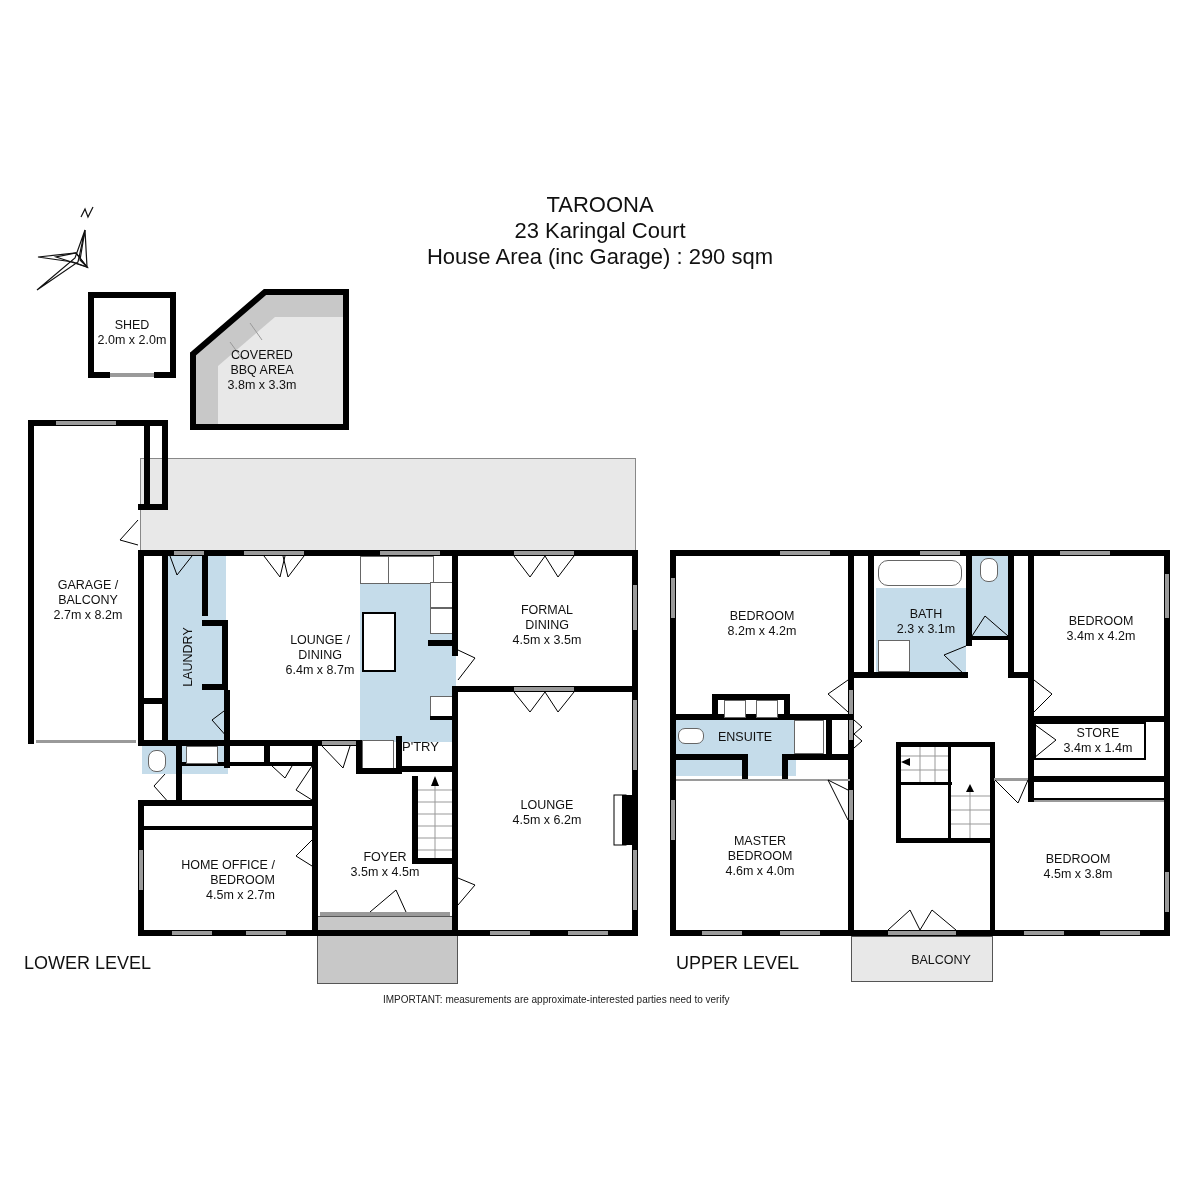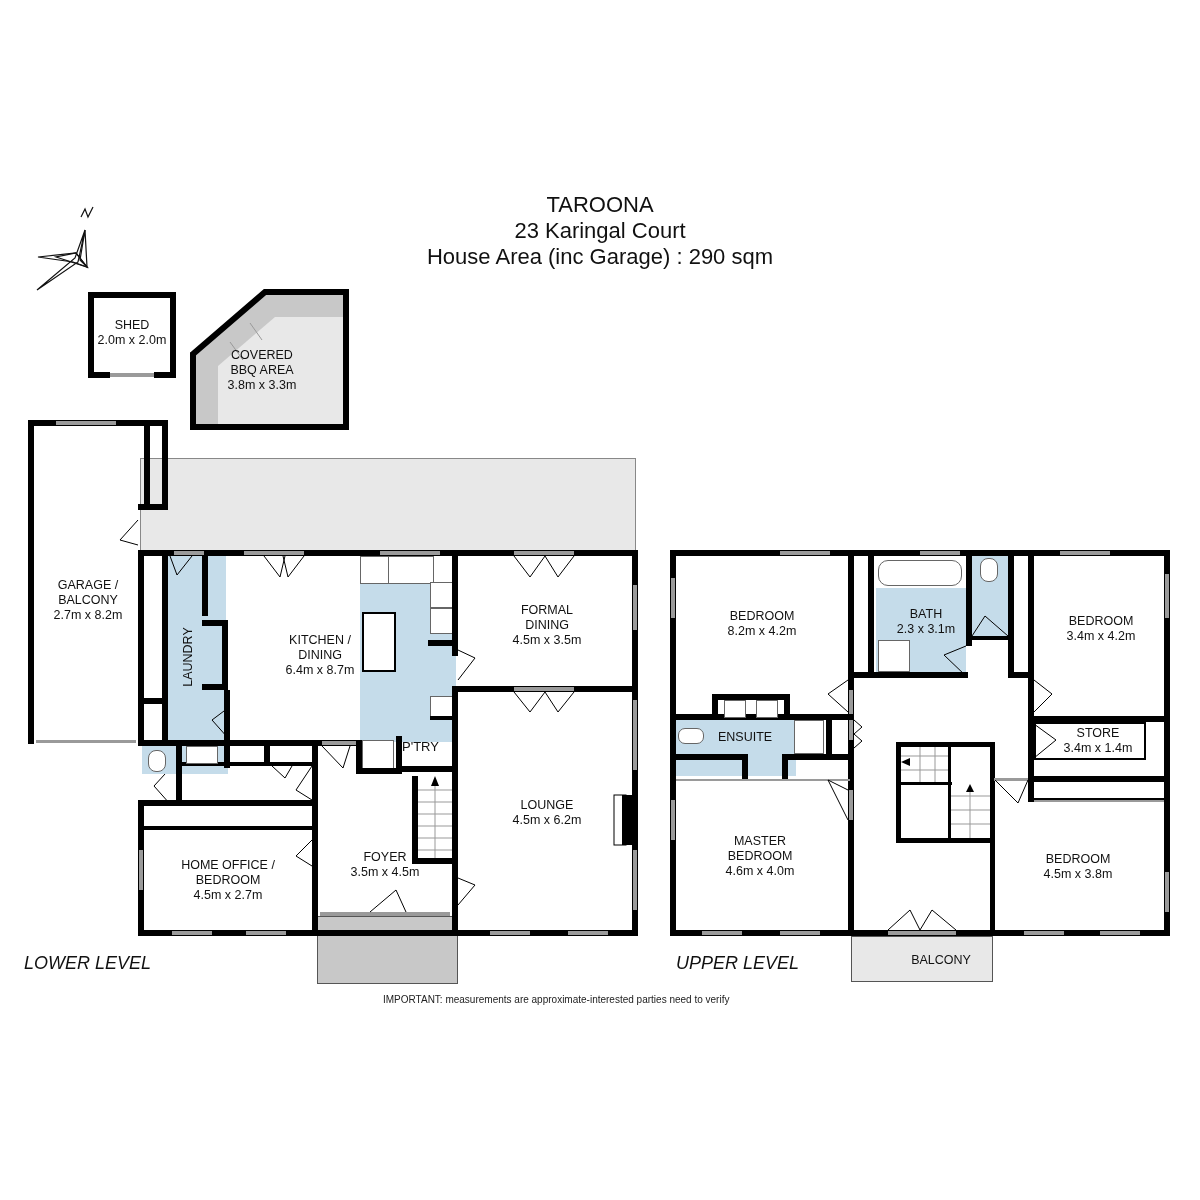--- a/index.html
+++ b/index.html
@@ -7,21 +7,21 @@
   .abs { position: absolute; }
   .title-block { position: absolute; left: 360px; top: 192px; width: 480px; text-align: center; font-size: 22px; line-height: 26px; color: #111; }
   .title-block div { white-space: nowrap; }
   .wall { position: absolute; background: #000; }
   .win { position: absolute; background: #9a9a9a; }
   .fill-grey { position: absolute; background: #e8e8e8; }
   .fill-dgrey { position: absolute; background: #c8c8c8; }
   .fill-blue { position: absolute; background: #c5dcea; }
   .room-label { position: absolute; text-align: center; font-size: 12.5px; line-height: 15px; color: #111; white-space: nowrap; transform: translateX(-50%); }
   .room-label span { display: block; }
-  .level-label { position: absolute; font-size: 18px; color: #111; white-space: nowrap; font-style: italic; }
+  .level-label { position: absolute; font-size: 18px; color: #111; white-space: nowrap; }
   .disclaimer { position: absolute; left: 383px; top: 994px; font-size: 10px; color: #222; white-space: nowrap; }
   .box-outline { position: absolute; border: 1px solid #666; background: #fff; }
   svg { position: absolute; left: 0; top: 0; }
 </style>
 </head>
 <body>
 
 <div class="title-block">
   <div>TAROONA</div>
   <div>23 Karingal Court</div>
@@ -183,39 +183,39 @@
     </g>
   </svg>
 
   <div class="room-label" style="left:88px;top:578px;">
     <span>GARAGE /</span>
     <span>BALCONY</span>
     <span>2.7m x 8.2m</span>
   </div>
   <div class="abs" style="left:158px;top:650px;transform:rotate(-90deg);font-size:12.5px;white-space:nowrap;">LAUNDRY</div>
   <div class="room-label" style="left:320px;top:633px;">
-    <span>KITCHEN /</span>
+    <span>LOUNGE /</span>
     <span>DINING</span>
     <span>6.4m x 8.7m</span>
   </div>
   <div class="room-label" style="left:547px;top:603px;">
     <span>FORMAL</span>
     <span>DINING</span>
     <span>4.5m x 3.5m</span>
   </div>
   <div class="abs" style="left:402px;top:739px;font-size:13px;">P'TRY</div>
   <div class="room-label" style="left:547px;top:798px;">
     <span>LOUNGE</span>
     <span>4.5m x 6.2m</span>
   </div>
   <div class="room-label" style="left:385px;top:850px;">
     <span>FOYER</span>
     <span>3.5m x 4.5m</span>
   </div>
-  <div class="room-label" style="left:228px;top:858px;">
+  <div class="room-label" style="left:228px;top:858px;text-align:right;">
     <span>HOME OFFICE /</span>
     <span>BEDROOM</span>
     <span>4.5m x 2.7m</span>
   </div>
 </div>
 
 <div class="level-label" style="left:24px;top:953px;">LOWER LEVEL</div>
 
 <div>
 

